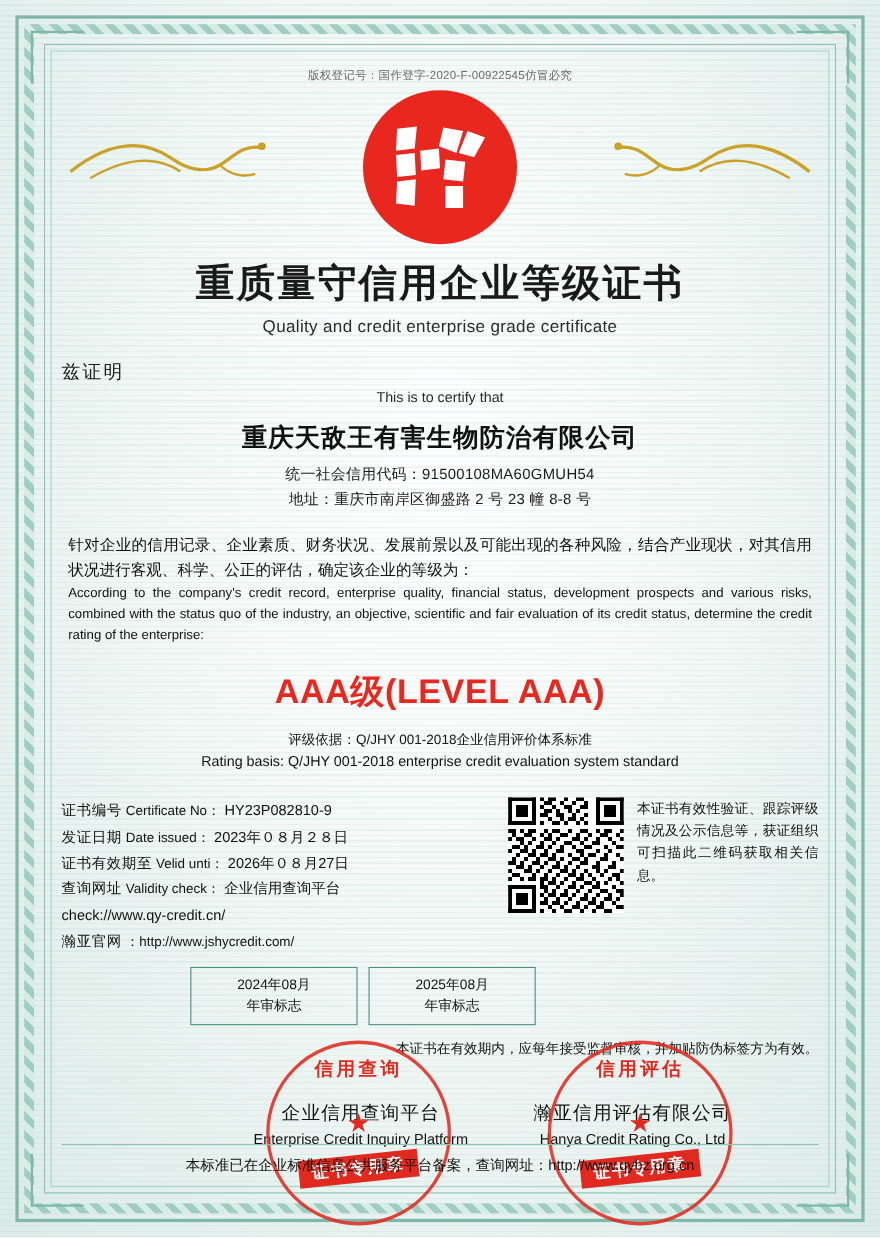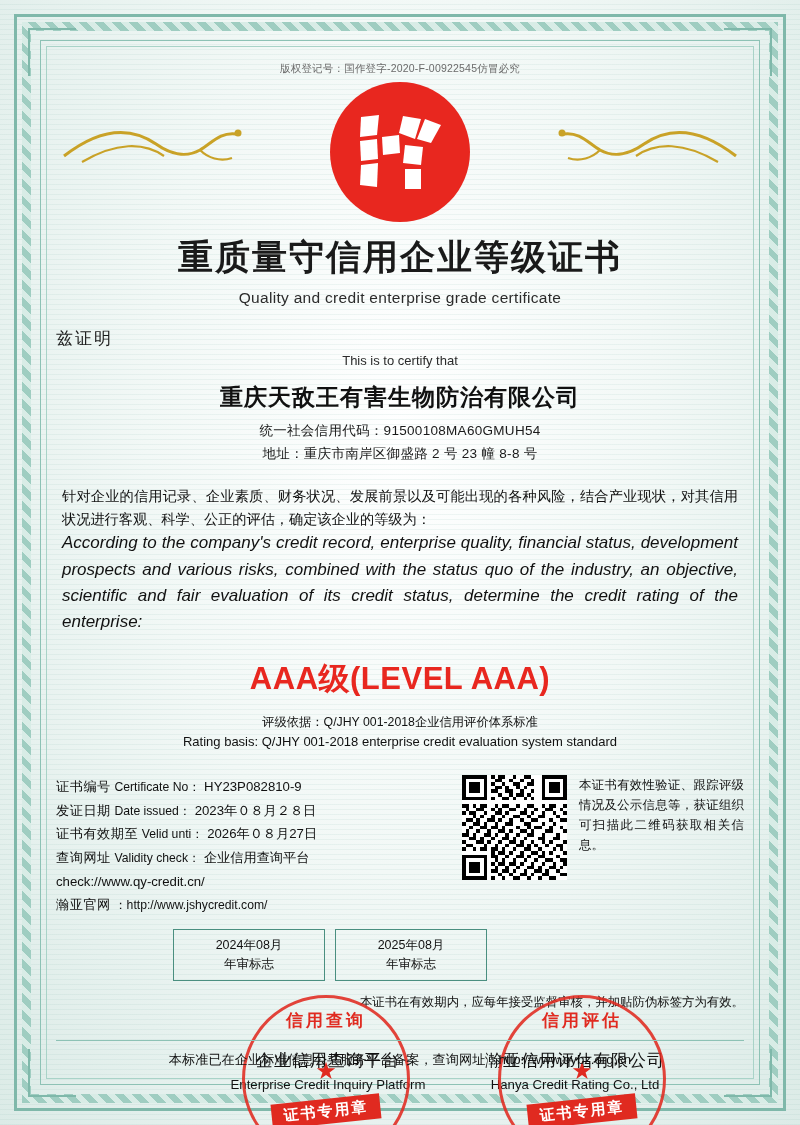--- a/index.html
+++ b/index.html
@@ -111,24 +111,23 @@
 
   .para{
     margin-top:22px;
     font-size:14.2px;
     color:#111;
     line-height:1.6;
     text-align:justify;
     padding:0 6px;
   }
   .para .en{
-    font-size:17px;
+    font-size:12px;
     line-height:1.55;
     color:#111;
-    font-style:italic;
   }
 
   .level{
     text-align:center;
     color:#e8271f;
     font-size:31px;
     font-weight:bold;
     margin-top:22px;
     letter-spacing:0.5px;
   }

